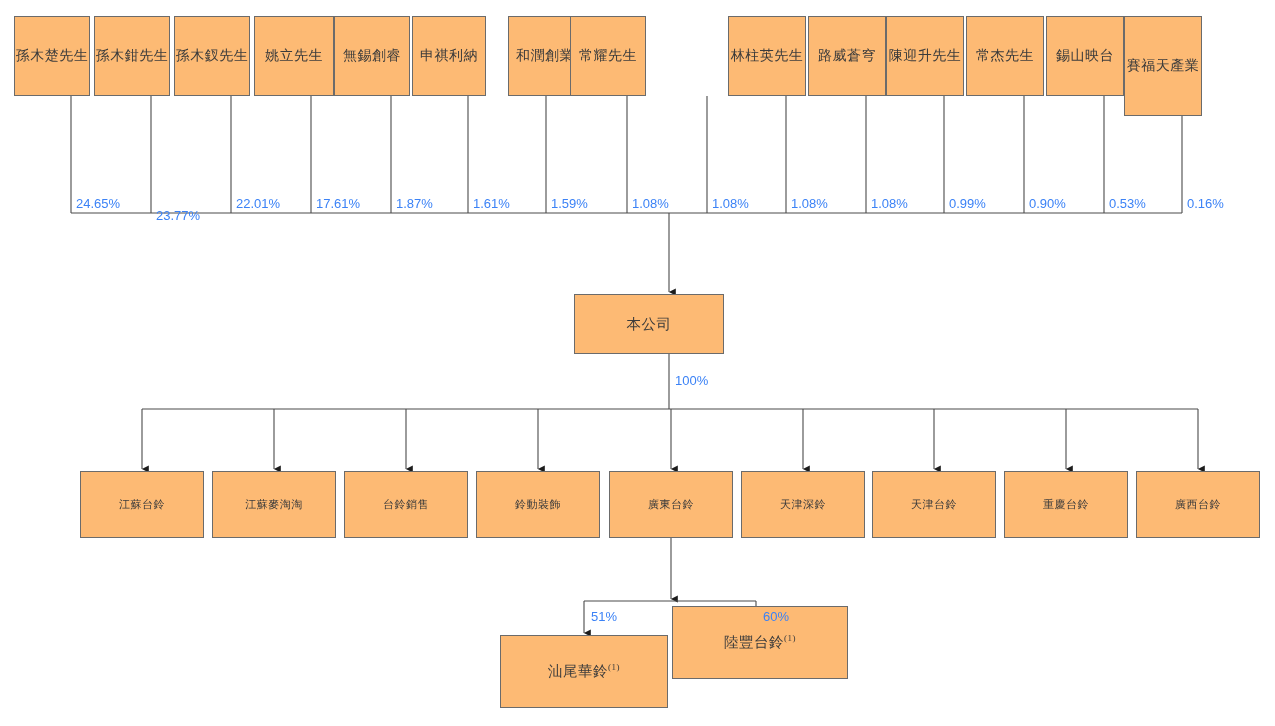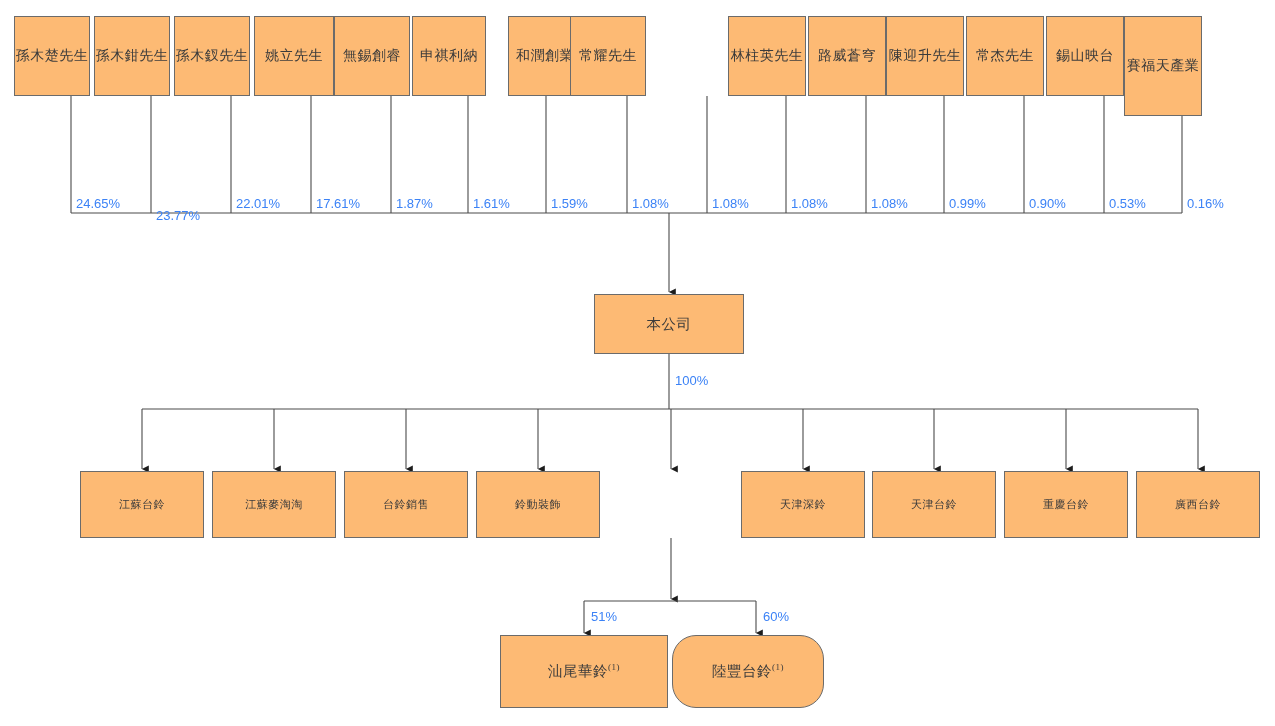--- a/index.html
+++ b/index.html
@@ -165,49 +165,52 @@
     </div>
     <div class="edge-label" style="left: 1029px; top: 196px;">0.90%</div>
     <div class="node-box tier-shareholder" style="left: 1046px; top: 16px; width: 78px; height: 80px;">
       <span class="node-label">錫山映台</span>
     </div>
     <div class="edge-label" style="left: 1109px; top: 196px;">0.53%</div>
     <div class="node-box tier-shareholder" style="left: 1124px; top: 16px; width: 78px; height: 100px;">
       <span class="node-label">賽福天產業</span>
     </div>
     <div class="edge-label" style="left: 1187px; top: 196px;">0.16%</div>
-    <div class="node-box tier-company" style="left: 594px; top: 294px; width: 150px; height: 60px;">
+    <div class="node-box tier-company" style="left: 574px; top: 294px; width: 150px; height: 60px;">
       <span class="node-label">本公司</span>
     </div>
     <div class="edge-label" style="left: 675px; top: 373px;">100%</div>
     <div class="node-box tier-subsidiary" style="left: 80px; top: 471px; width: 124px; height: 67px;">
       <span class="node-label">江蘇台鈴</span>
     </div>
     <div class="node-box tier-subsidiary" style="left: 212px; top: 471px; width: 124px; height: 67px;">
       <span class="node-label">江蘇麥淘淘</span>
     </div>
     <div class="node-box tier-subsidiary" style="left: 344px; top: 471px; width: 124px; height: 67px;">
       <span class="node-label">台鈴銷售</span>
     </div>
     <div class="node-box tier-subsidiary" style="left: 476px; top: 471px; width: 124px; height: 67px;">
       <span class="node-label">鈴動裝飾</span>
     </div>
+    <div class="node-box tier-subsidiary" style="left: 609px; top: 471px; width: 124px; height: 67px;">
+      <span class="node-label">廣東台鈴</span>
+    </div>
     <div class="node-box tier-subsidiary" style="left: 741px; top: 471px; width: 124px; height: 67px;">
       <span class="node-label">天津深鈴</span>
     </div>
     <div class="node-box tier-subsidiary" style="left: 872px; top: 471px; width: 124px; height: 67px;">
       <span class="node-label">天津台鈴</span>
     </div>
     <div class="node-box tier-subsidiary" style="left: 1004px; top: 471px; width: 124px; height: 67px;">
       <span class="node-label">重慶台鈴</span>
     </div>
     <div class="node-box tier-subsidiary" style="left: 1136px; top: 471px; width: 124px; height: 67px;">
       <span class="node-label">廣西台鈴</span>
     </div>
     <div class="edge-label" style="left: 591px; top: 609px;">51%</div>
     <div class="node-box tier-grandchild" style="left: 500px; top: 635px; width: 168px; height: 73px;">
       <span class="node-label">汕尾華鈴<span class="sup">(1)</span></span>
     </div>
     <div class="edge-label" style="left: 763px; top: 609px;">60%</div>
-    <div class="node-box tier-grandchild" style="left: 672px; top: 635px; width: 152px; height: 73px; border-radius: 24px;">
+    <div class="node-box tier-grandchild" style="left: 672px; top: 606px; width: 176px; height: 73px;">
       <span class="node-label">陸豐台鈴<span class="sup">(1)</span></span>
     </div>
   </div>
 
 </body></html>

